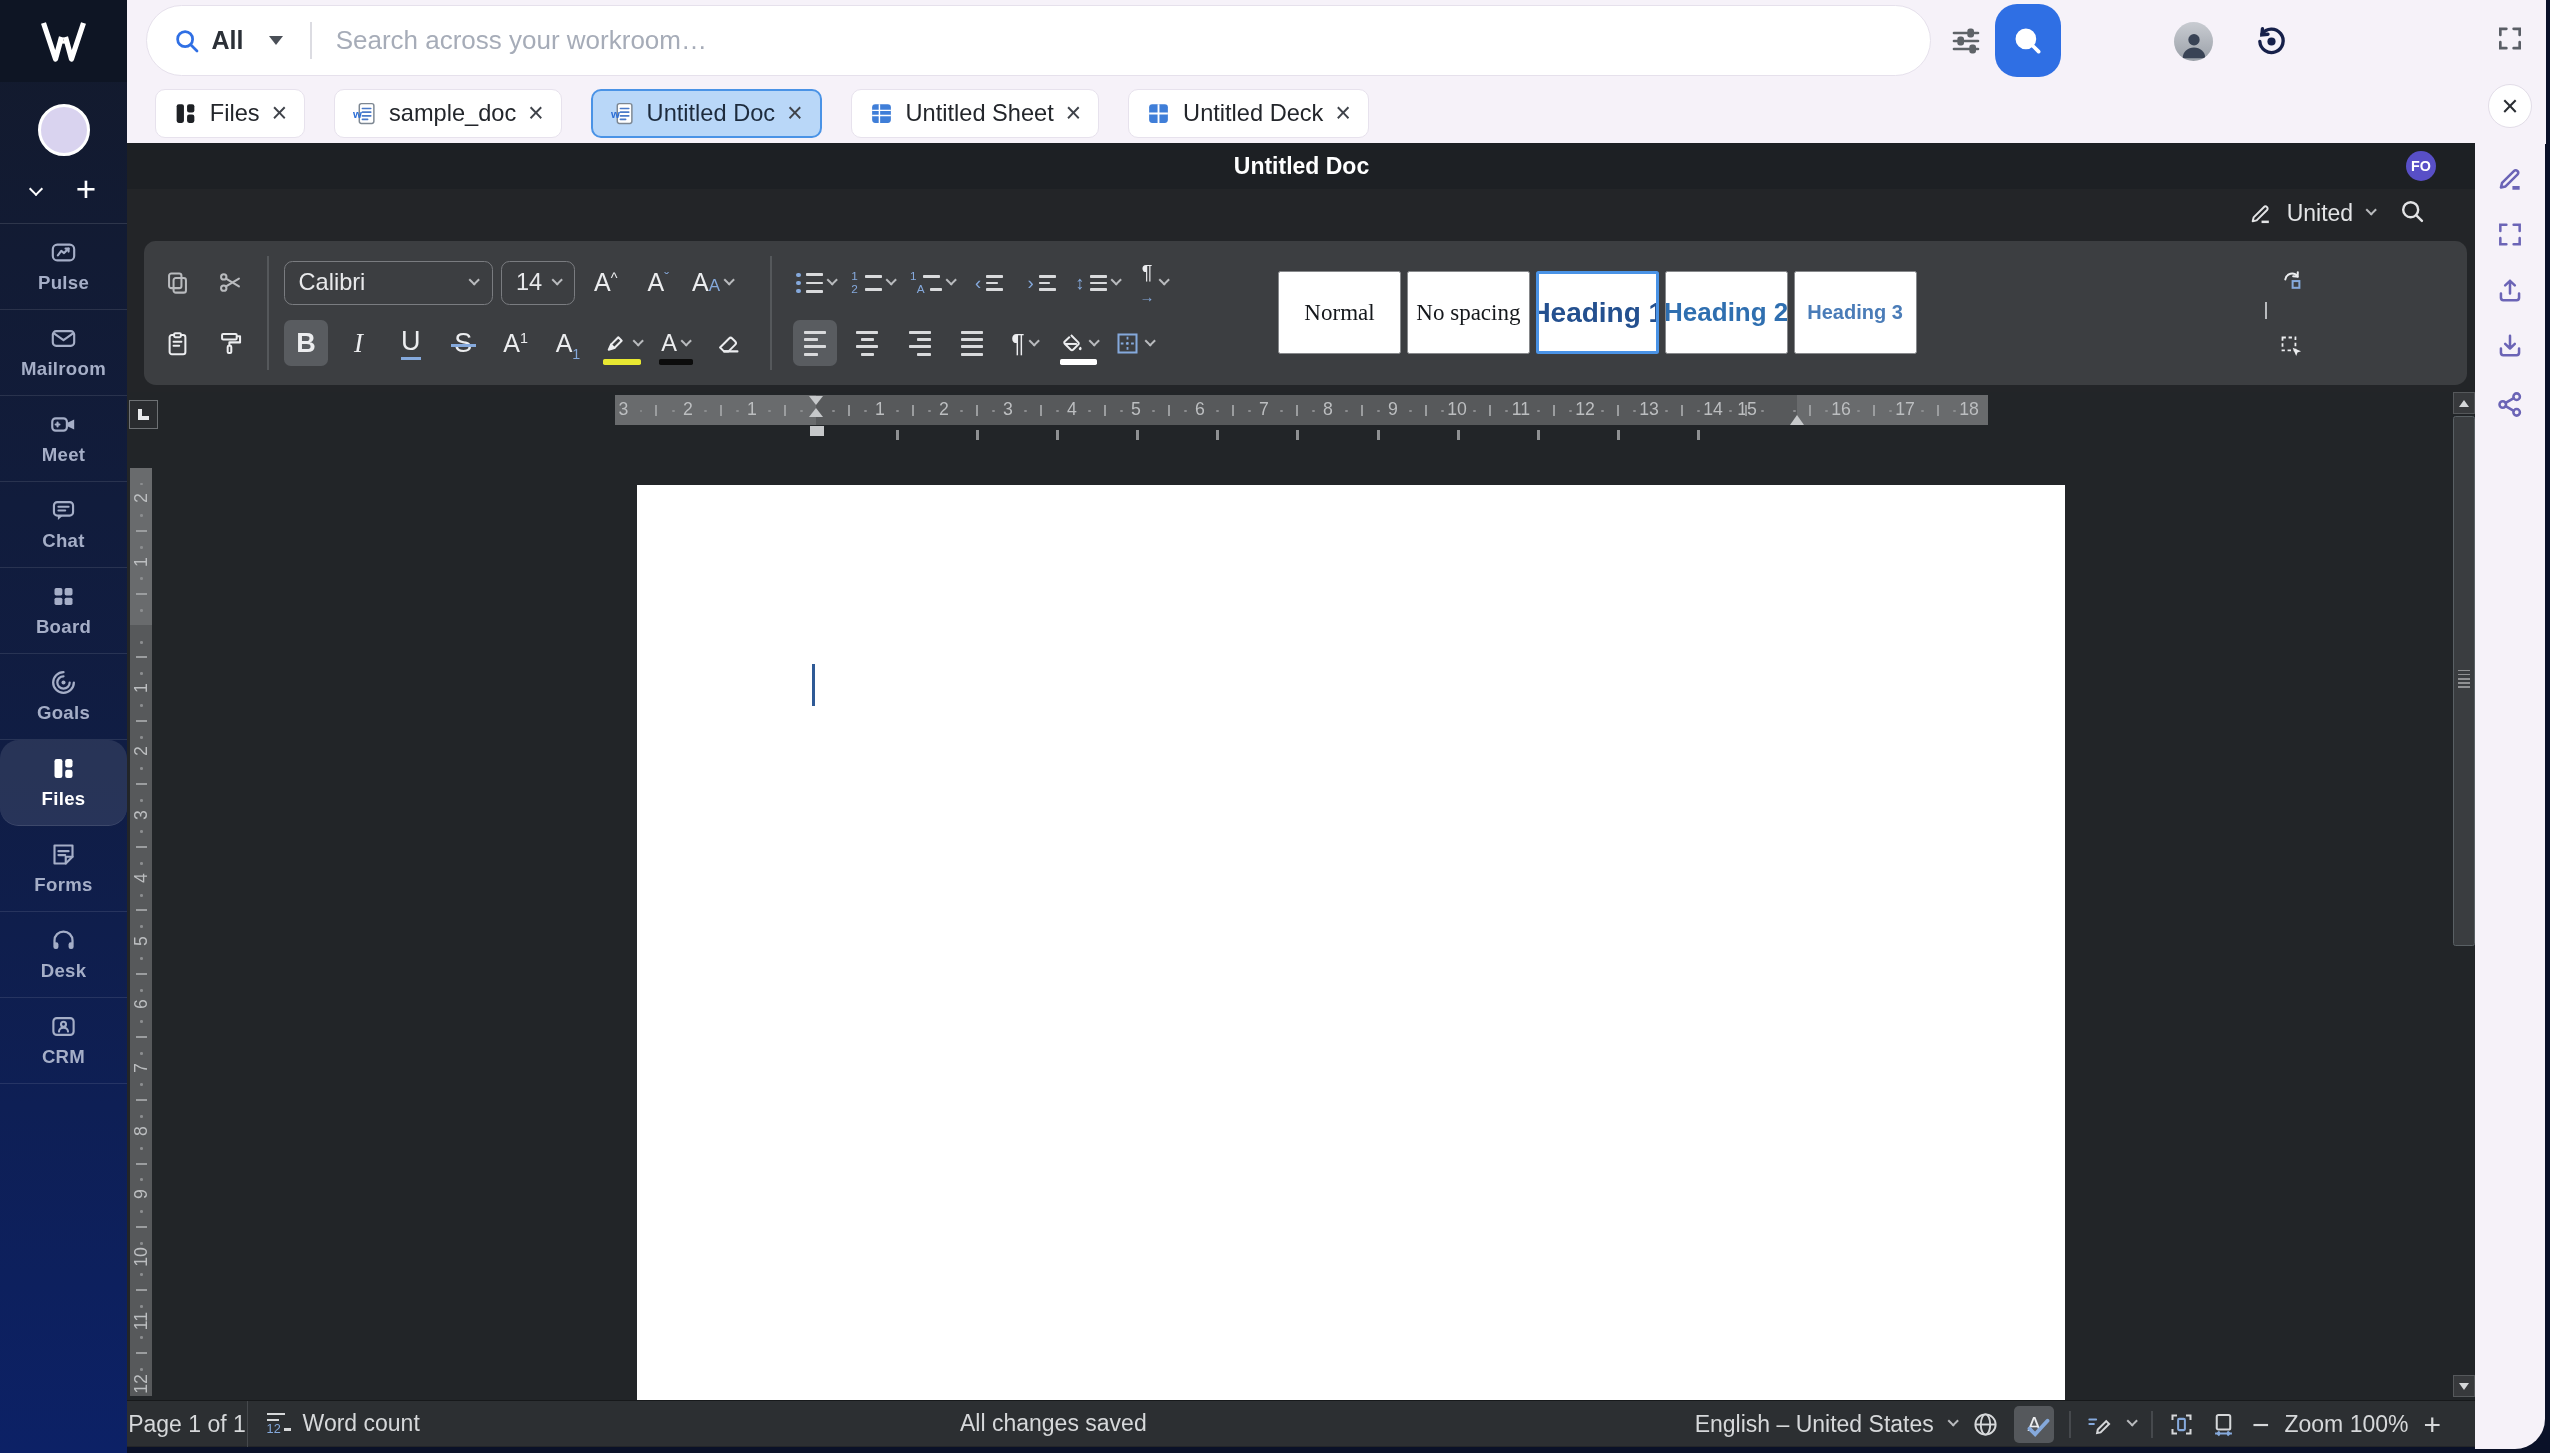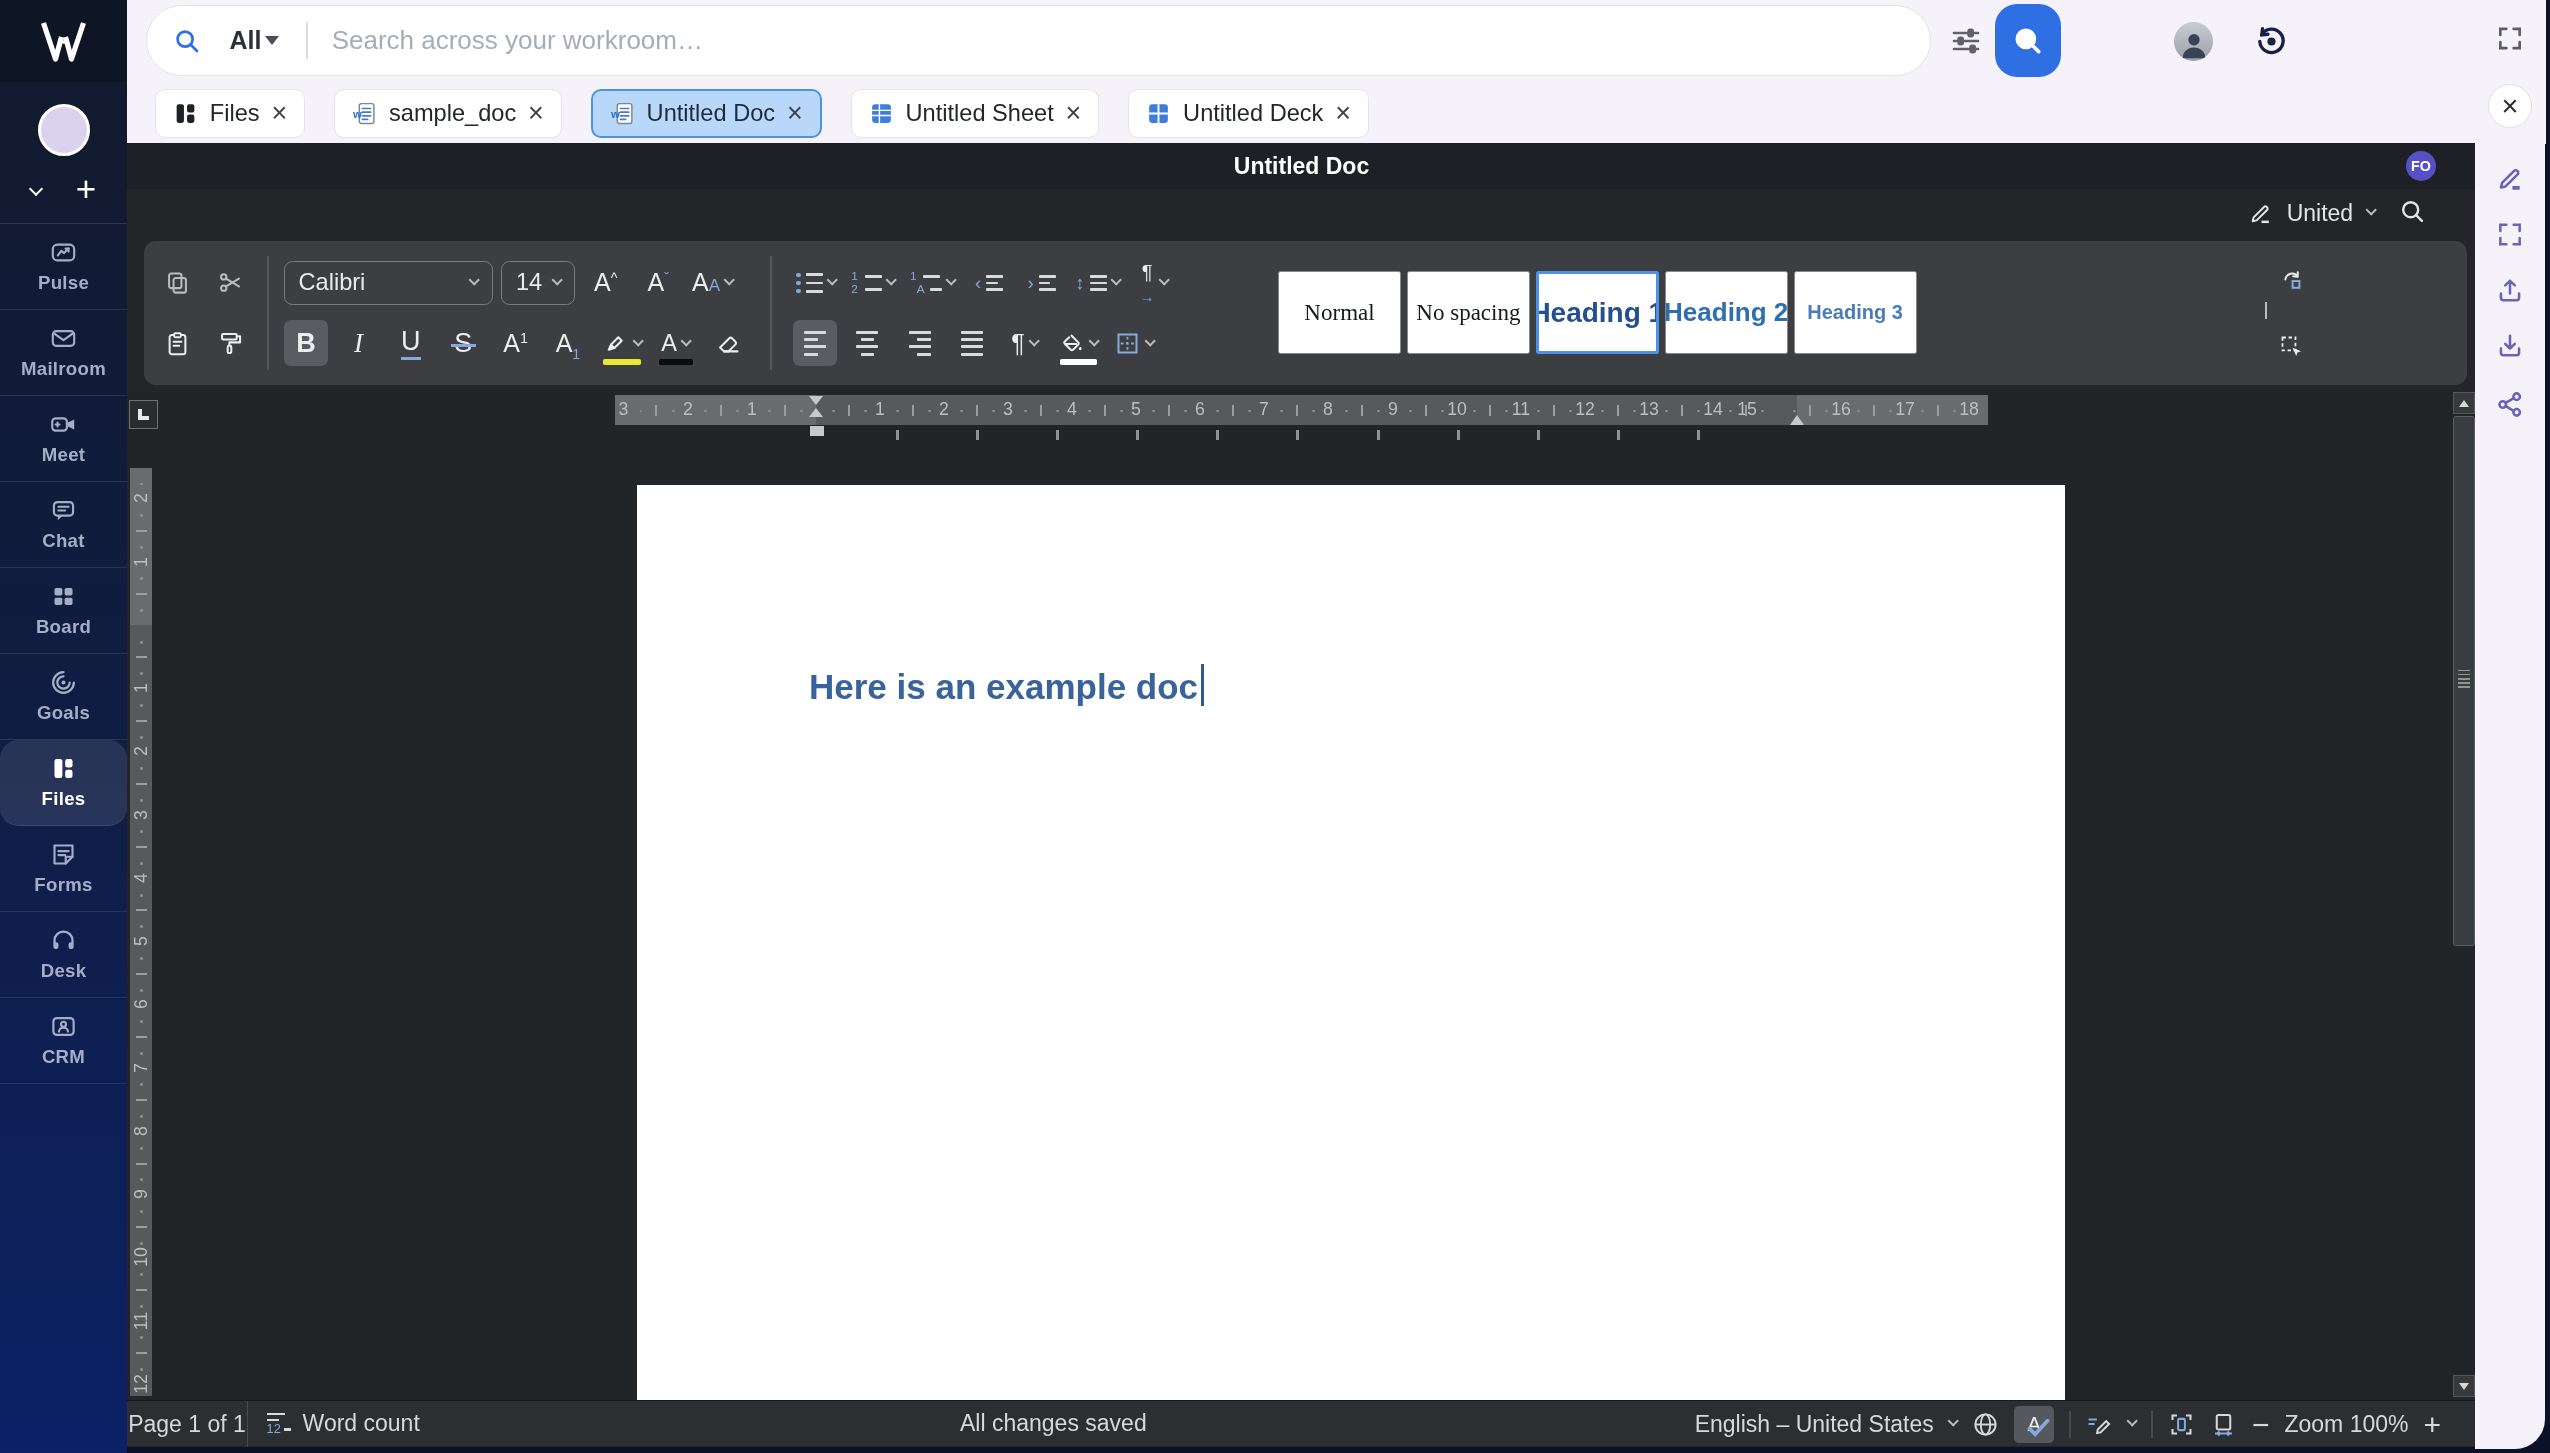--- a/index.html
+++ b/index.html
@@ -25,21 +25,21 @@
     display:flex; flex-direction:column; align-items:center; justify-content:center; gap:8.4px; }
   .ai-pill .plabel1 { font-size:20px; font-weight:700; color:#2d52b8; }
   .ai-pill .plabel2 { font-size:20px; color:#1c3377; }
   .ai-div { width:56px; height:1.7px; background:#c9d3e8; margin:6.7px 0; }
 
   
   .topbar { position:absolute; left:127px; top:0; width:2419px; height:82px; background:#f6f2f9; }
   .search-pill { position:absolute; left:19.4px; top:5px; width:1785px; height:71px; background:#fff;
     border:1.7px solid #e6e1ec; border-radius:37px; display:flex; align-items:center; }
   .search-pill .mag { margin-left:25px; color:#2f6fe4; }
-  .scope { display:flex; align-items:center; gap:4px; margin-left:27px; cursor:default; }
+  .scope { display:flex; align-items:center; gap:26px; margin-left:9px; cursor:default; }
   .scope-label { font-size:25px; color:#2b3037; font-weight:600; }
   .tri-down { width:0; height:0; border-left:7.6px solid transparent; border-right:7.6px solid transparent; border-top:9.3px solid #4a4f57; }
   .pill-div { width:1.7px; height:37px; background:#dcdce2; margin:0 23.6px 0 27px; }
   .search-input { border:none; outline:none; font-size:26px; color:#2b3037; width:1265px; font-family:"Liberation Sans",sans-serif; background:transparent; }
   .search-input::placeholder { color:#a6acb8; }
   .tb-ic { position:absolute; top:0; height:82px; display:flex; align-items:center; justify-content:center; }
   .search-btn { position:absolute; left:1868px; top:4.2px; width:66px; height:73px; background:#2f6fe4; border-radius:22px;
     display:flex; align-items:center; justify-content:center; color:#fff; }
   .badge { position:absolute; left:22px; top:6.7px; min-width:32px; height:32px; background:#d7342a; color:#fff; border-radius:16px;
     font-size:17.7px; font-weight:700; display:flex; align-items:center; justify-content:center; padding:0 3.4px; }
@@ -852,21 +852,21 @@
           <span class="vdot" style="top: 774px;"></span>
           <span class="vtick" style="top: 821px;"></span>
           <span class="vdot" style="top: 805px;"></span>
           <span class="vdot" style="top: 837px;"></span>
           <span class="vtick" style="top: 884px;"></span>
           <span class="vdot" style="top: 868px;"></span>
           <span class="vdot" style="top: 900px;"></span>
         </div>
 
       <div class="page">
-        <div class="doc-text"><span>Here is an example doc</span><span class="caret-line"></span></div>
+        <div class="doc-text"><span class="caret-line"></span></div>
       </div>
 
       <div class="vscroll-up">
           <span class="tri-u"></span>
         </div>
       <div class="vthumb">
           <span class="grip">
             <span></span>
             <span></span>
             <span></span>

